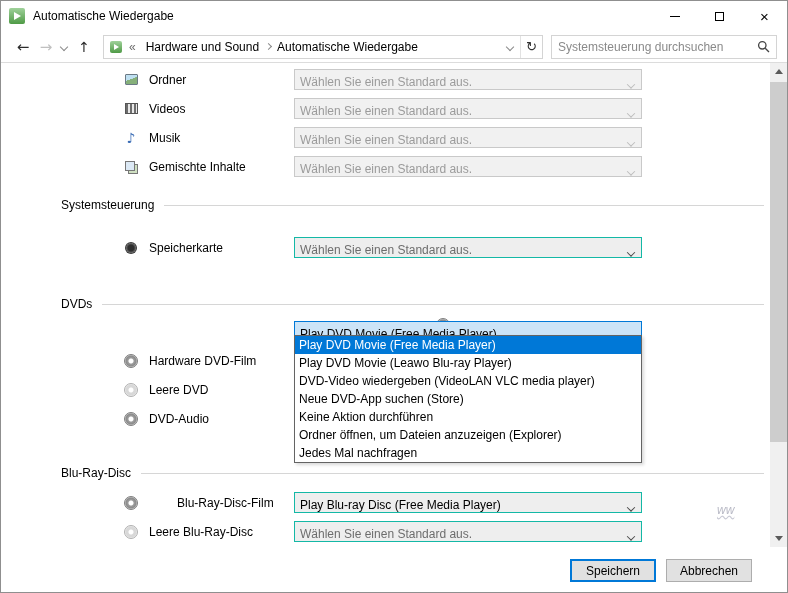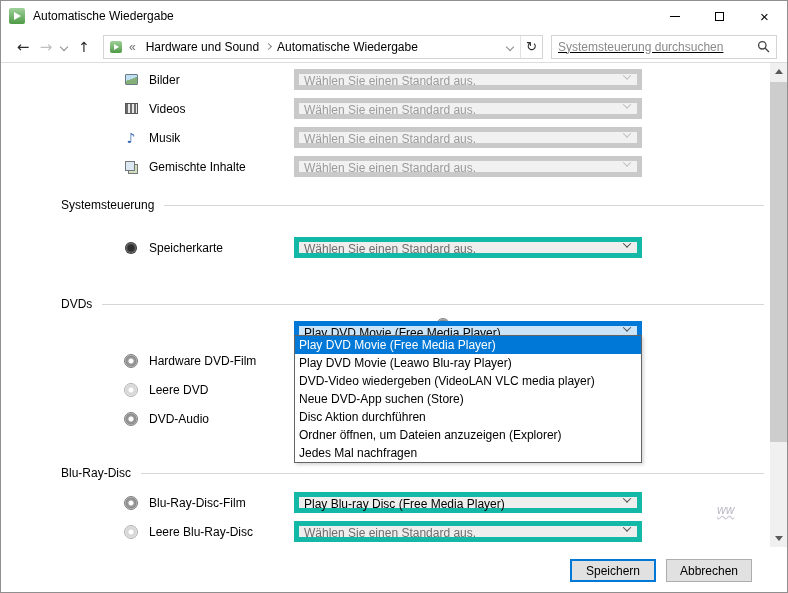--- a/index.html
+++ b/index.html
@@ -30,42 +30,42 @@
   .addr-group { display:flex; align-items:stretch; height:24px; border:1px solid #d4d4d4; margin-left:6px; width:440px; background:#fff; }
   .addr-main { flex:1; display:flex; align-items:center; padding:0 6px; overflow:hidden; white-space:nowrap; }
   .addr-icon { width:12px; height:12px; border-radius:2px; background:linear-gradient(180deg,#9fd19a,#4f9a46); position:relative; flex:0 0 auto; }
   .addr-icon::after { content:''; position:absolute; left:4px; top:3px; border-left:5px solid #fff; border-top:3px solid transparent; border-bottom:3px solid transparent; }
   .crumb-prefix { color:#6b6b6b; margin:0 6px 0 7px; }
   .crumb { color:#000; padding:0 4px; }
   .crumb-sep { width:10px; display:inline-flex; justify-content:center; }
   .chev-right { width:5px; height:5px; border-right:1px solid #8a8a8a; border-bottom:1px solid #8a8a8a; transform:rotate(-45deg); display:inline-block; }
   .addr-chev-btn { width:20px; display:flex; align-items:center; justify-content:center; }
   .refresh-btn { width:22px; border-left:1px solid #e2e2e2; display:flex; align-items:center; justify-content:center; font-size:13px; color:#333; font-family:"DejaVu Sans",sans-serif; }
-  .searchbox { margin-left:8px; flex:1; height:24px; border:1px solid #d4d4d4; display:flex; align-items:center; padding:0 6px; background:#fff;text-decoration:underline; }
+  .searchbox { margin-left:8px; flex:1; height:24px; border:1px solid #d4d4d4; display:flex; align-items:center; padding:0 6px; background:#fff; }
   .searchbox input { flex:1; border:none; outline:none; font-family:inherit; font-size:12px; color:#444; background:transparent; }
   .searchbox input::placeholder { color:#8a8a8a; opacity:1; }
   .search-icon { flex:0 0 auto; display:flex; }
 
   
   .content { position:relative; height:484px; background:#fff; overflow:hidden; }
   .content-inner { width:771px; }
 
   .media-row { position:relative; height:29px; display:flex; align-items:center; padding-left:122px; }
   .row-icon { width:16px; height:16px; display:inline-flex; align-items:center; justify-content:center; margin-right:10px; flex:0 0 auto; }
   .row-label { white-space:nowrap; }
 
   .ic-picture { width:13px; height:11px; border:1px solid #6b7a85; border-radius:1px; background:linear-gradient(160deg,#bfe0f2 45%,#86b07a 46%); }
   .ic-video { width:13px; height:11px; border:1px solid #555; background:repeating-linear-gradient(90deg,#6d6d6d 0 2px,#e8e8e8 2px 4px); }
   .ic-music { color:#3a6cb5; font-size:14px; line-height:1; font-family:"DejaVu Sans",sans-serif; }
   .ic-mixed { width:10px; height:10px; border:1px solid #777; background:#dce9f5; box-shadow:3px 3px 0 -1px #cfe0c2, 3px 3px 0 0 #777; margin:-2px 0 0 -2px; }
   .ic-card { width:12px; height:12px; border-radius:50%; background:radial-gradient(circle,#2e2e2e 34%,#6e6e6e 58%,#3a3a3a 62%); }
   .ic-disc { width:14px; height:14px; border-radius:50%; border:1px solid #7e7e7e; background:radial-gradient(circle,#ffffff 0 2px,#9d9d9d 3px,#8a8a8a 5px,#cccccc 6px,#909090 7px); }
   .ic-disc.empty { border-color:#b0b0b0; background:radial-gradient(circle,#ffffff 0 2px,#d8d8d8 3px 5px,#f0f0f0 6px,#d2d2d2 7px); }
 
-  .combo { position:absolute; left:293px; top:4px; width:348px; height:21px; border:5px solid #14b8a6; background:#eeeeee; display:flex; align-items:flex-start; padding:0 3px 0 5px; cursor:default; }
+  .combo { position:absolute; left:293px; top:4px; width:348px; height:21px; border:1px solid #14b8a6; background:#eeeeee; display:flex; align-items:flex-end; padding:0 3px 0 5px; cursor:default; }
   .combo .value { flex:1; white-space:nowrap; overflow:hidden; color:#000; }
   .combo.prompt .value { color:#6d6d6d; }
   .combo .chev-box { width:15px; display:flex; justify-content:center; align-items:center; }
   .combo .chev { width:6px; height:6px; border-right:1px solid #4a4a4a; border-bottom:1px solid #4a4a4a; transform:rotate(45deg) translate(-1px,-1px); }
   .combo.disabled { border-color:#c9c9c9; background:#f1f1f1; }
   .combo.disabled .value { color:#9b9b9b; }
   .combo.disabled .chev { border-color:#bdbdbd; }
   .combo.open { background:#cce4f7; border-color:#0078d7; }
 
   .section-header { display:flex; align-items:center; height:20px; padding-left:60px; padding-right:8px; }
@@ -149,21 +149,21 @@
 
   <div class="content">
     <div class="content-inner">
 
       <div style="height:2px;"></div>
 
       <div class="media-row">
         <span class="row-icon">
             <span class="ic-picture"></span>
           </span>
-        <span class="row-label">Bilder</span>
+        <span class="row-label">Ordner</span>
         <div class="combo prompt disabled">
           <span class="value">Wählen Sie einen Standard aus.</span>
           <span class="chev-box">
               <span class="chev"></span>
             </span>
         </div>
       </div>
 
       <div class="media-row">
         <span class="row-icon">
@@ -257,21 +257,21 @@
             <span class="ic-disc"></span>
           </span>
         <span class="row-label">DVD-Audio</span>
       </div>
 
       <div class="section-header" style="margin-top:30px;">
         <span>Blu-Ray-Disc</span>
         <span class="rule"></span>
       </div>
 
-      <div class="media-row" style="margin-top:5px;">
+      <div class="media-row" style="margin-top:5px;gap:28px;">
         <span class="row-icon">
             <span class="ic-disc"></span>
           </span>
         <span class="row-label">Blu-Ray-Disc-Film</span>
         <div class="combo">
           <span class="value">Play Blu-ray Disc (Free Media Player)</span>
           <span class="chev-box">
               <span class="chev"></span>
             </span>
         </div>
@@ -290,21 +290,21 @@
         </div>
       </div>
 
     </div>
 
     <div class="dropdown-list">
       <div class="dropdown-item selected">Play DVD Movie (Free Media Player)</div>
       <div class="dropdown-item">Play DVD Movie (Leawo Blu-ray Player)</div>
       <div class="dropdown-item">DVD-Video wiedergeben (VideoLAN VLC media player)</div>
       <div class="dropdown-item">Neue DVD-App suchen (Store)</div>
-      <div class="dropdown-item">Disc Aktion durchführen</div>
+      <div class="dropdown-item">Keine Aktion durchführen</div>
       <div class="dropdown-item">Ordner öffnen, um Dateien anzuzeigen (Explorer)</div>
       <div class="dropdown-item">Jedes Mal nachfragen</div>
     </div>
 
     <span class="watermark">ww</span>
 
     <div class="scrollbar">
       <div class="scroll-btn up">
           <span class="tri-up"></span>
         </div>

